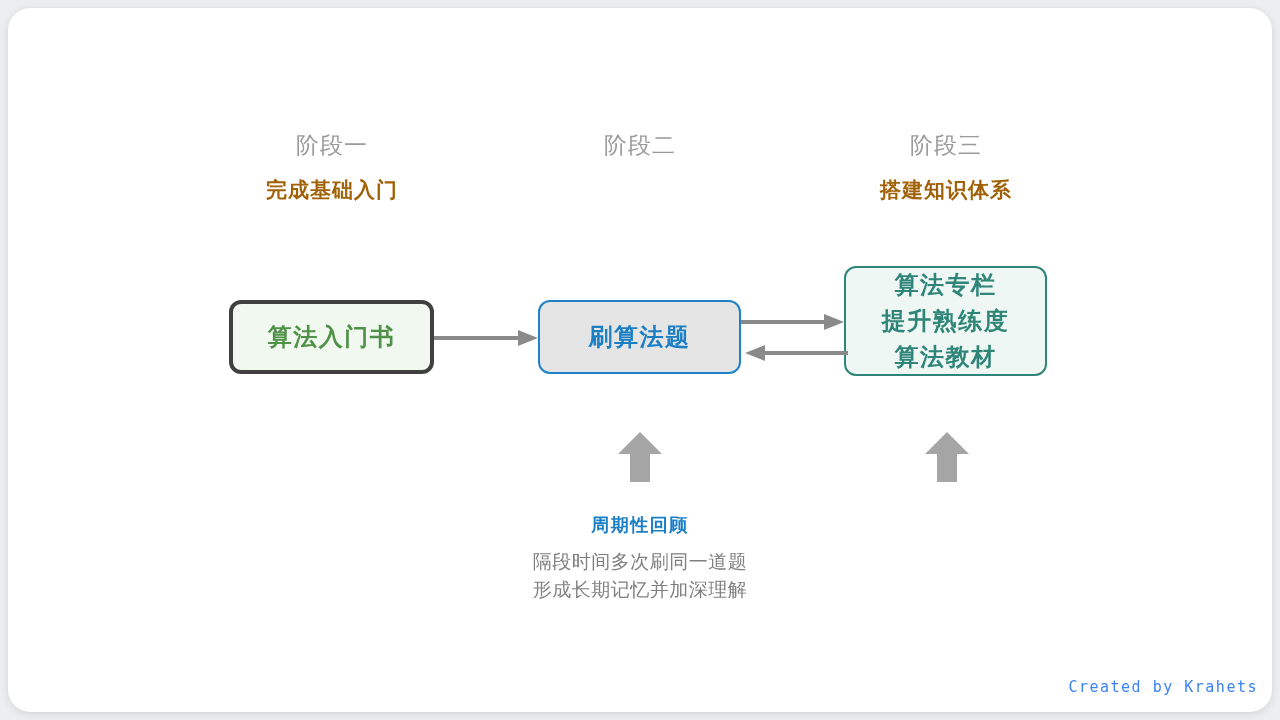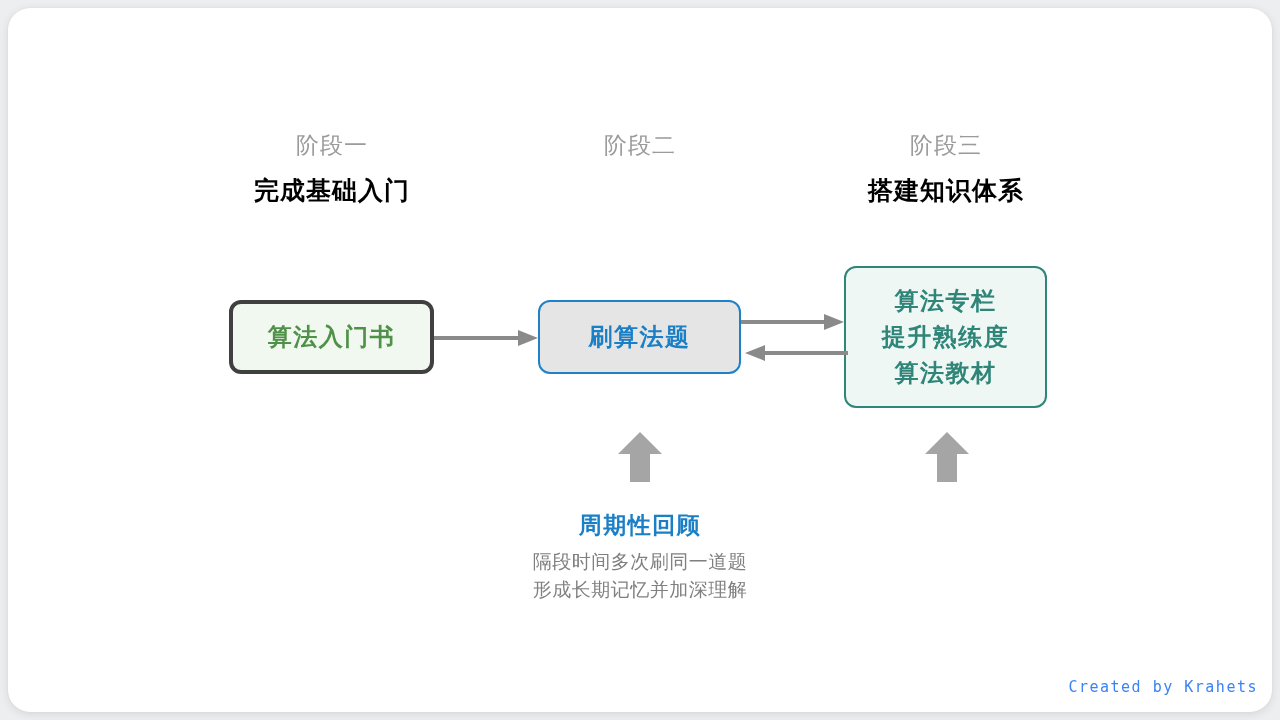--- a/index.html
+++ b/index.html
@@ -36,23 +36,23 @@
     width: 300px;
     text-align: center;
   }
   .phase-label {
     font-size: 23px;
     color: #9b9b9b;
     letter-spacing: 1px;
     line-height: 30px;
   }
   .phase-title {
-    font-size: 25px;
+    font-size: 21px;
     font-weight: bold;
-    color: #000000;
+    color: #a16207;
     letter-spacing: 1px;
     line-height: 30px;
     margin-top: 15px;
   }
 
   
   .node {
     position: absolute;
     box-sizing: border-box;
     border-radius: 12px;
@@ -72,37 +72,37 @@
     background: #f1f8ef;
     color: #4f9148;
   }
   #node-practice {
     left: 538px; top: 300px; width: 203px; height: 74px;
     border: 2px solid #1f82c8;
     background: #e5e5e5;
     color: #1b7fc6;
   }
   #node-resources {
-    left: 844px; top: 266px; width: 203px; height: 142px;
+    left: 844px; top: 266px; width: 203px; height: 110px;
     border: 2px solid #2e8578;
     background: #eff7f5;
     color: #2e8578;
   }
 
   
   .arrow-svg { position: absolute; overflow: visible; }
 
   
   .note {
     position: absolute;
     width: 300px;
     text-align: center;
   }
   .note-title {
-    font-size: 23px;
+    font-size: 18px;
     font-weight: bold;
     letter-spacing: 1.5px;
     line-height: 30px;
   }
   .note-title.blue { color: #1b7fc6; }
   .note-title.teal { color: #2e8578; }
   .note-body {
     margin-top: 8px;
     font-size: 19px;
     color: #808080;

